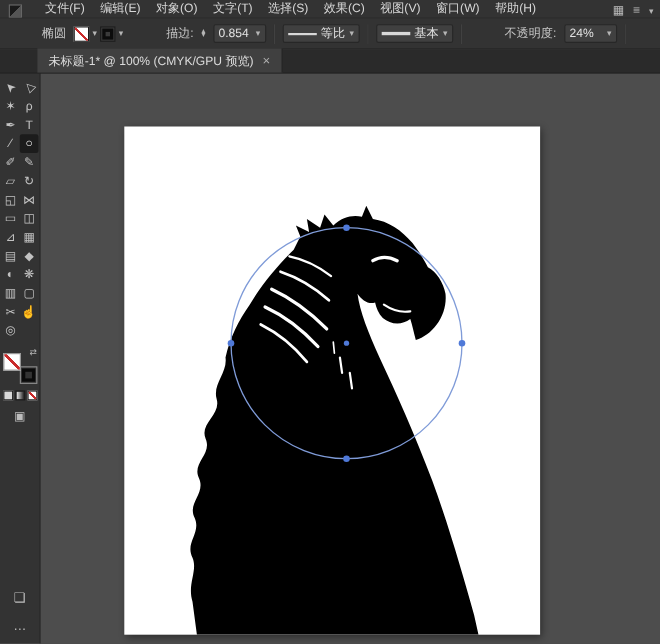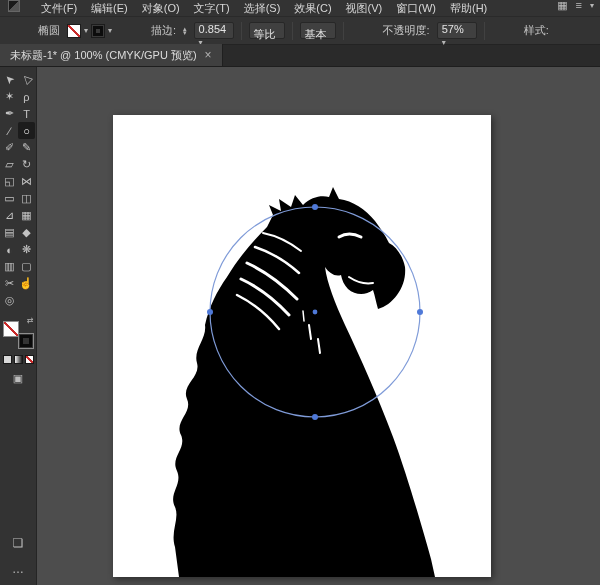--- a/index.html
+++ b/index.html
@@ -1,46 +1,46 @@
 <!DOCTYPE html>
 <html><head>
 <meta charset="utf-8">
 <style>
   * { margin:0; padding:0; box-sizing:border-box; }
   html,body { width:600px; height:585px; overflow:hidden; }
   body { font-family:"Liberation Sans", sans-serif; background:#4d4d4d; color:#d4d4d4; }
   #app { position:relative; width:600px; height:585px; display:flex; flex-direction:column; }
 
   
-  .menubar { height:17px; background:#333; display:flex; align-items:flex-start; gap:0; font-size:11px; border-bottom:1px solid #2a2a2a; padding:0 6px 0 8px; }
+  .menubar { height:17px; background:#333; display:flex; align-items:flex-end; gap:0; font-size:11px; border-bottom:1px solid #2a2a2a; padding:0 6px 0 8px; }
   .app-icon { width:12px; height:12px; margin-right:14px; background:linear-gradient(135deg,#1a1a1a 50%,#555 50%); border:1px solid #666; }
   .menubar nav { display:flex; gap:0; }
   .menu-item { padding:1px 7px; color:#d6d6d6; cursor:default; white-space:nowrap; }
   .mb-right { margin-left:auto; display:flex; align-items:center; gap:8px; color:#bdbdbd; font-size:11px; }
   .mb-right span { line-height:1; }
 
   
   .controlbar { height:28px; background:#333; border-bottom:1px solid #232323; display:flex; align-items:center; font-size:11px; color:#cfcfcf; padding:0 6px; gap:7px; white-space:nowrap; }
   .cb-sep { width:1px; height:18px; background:#242424; border-right:1px solid #414141; }
   .swatch-group { display:flex; align-items:center; gap:3px; }
   .swatch { width:14px; height:14px; border:1px solid #1c1c1c; position:relative; background:#fff; }
   .swatch.fill::after { content:""; position:absolute; inset:0; background:linear-gradient(to top right, transparent 45%, #c92b2b 45%, #c92b2b 56%, transparent 56%); }
   .swatch.stroke { background:#3a3a3a; }
   .swatch.stroke::after { content:""; position:absolute; inset:1px; border:3px solid #0c0c0c; }
   .caret { font-size:8px; color:#b5b5b5; line-height:1; }
   .spinner { display:flex; flex-direction:column; justify-content:center; line-height:0.55; font-size:7px; color:#b5b5b5; }
-  .field { background:#404040; border:1px solid #272727; border-radius:2px; height:17px; display:flex; padding:0 4px; gap:4px; color:#e2e2e2;flex-direction:column; }
+  .field { background:#404040; border:1px solid #272727; border-radius:2px; height:17px; display:flex; align-items:center; padding:0 4px; gap:4px; color:#e2e2e2; }
   .field .val { min-width:30px; }
   .line-glyph { width:26px; height:2px; background:#d8d8d8; }
   .line-glyph.thick { height:3px; }
   .cb-label { color:#c6c6c6;margin-left:32px; }
 
   
   .tabbar { height:22px; background:#2a2a2a; display:flex; align-items:flex-end; border-bottom:1px solid #1e1e1e; }
-  .tab { height:22px; background:#404040; display:flex; align-items:center; gap:8px; padding:0 10px; font-size:11px; color:#dcdcdc; border-right:1px solid #1f1f1f; }
+  .tab { height:22px; background:#404040; display:flex; align-items:center; gap:8px; padding:0 10px; font-size:11px; color:#dcdcdc; border-right:1px solid #1f1f1f;margin-left:34px; }
   .tab-close { color:#b0b0b0; font-size:12px; cursor:pointer; }
 
   
   .workspace { flex:1; display:flex; min-height:0; }
   .toolbar { width:37px; background:#333; border-right:1px solid #252525; display:flex; flex-direction:column; align-items:center; padding-top:4px; }
   .tools { display:grid; grid-template-columns:repeat(2,17px); grid-auto-rows:17px; }
   .tool { display:flex; align-items:center; justify-content:center; font-size:11px; color:#c2c2c2; cursor:pointer; border-radius:2px; }
   .tool.rot { transform:rotate(-135deg); }
   .tool.active { background:#1c1c1c; color:#fff; }
 
@@ -125,21 +125,21 @@
     <span class="field">
       <span class="line-glyph thick"></span>
       <span>基本</span>
       <span class="caret">▾</span>
     </span>
 
     <span class="cb-sep"></span>
 
     <span class="cb-label">不透明度:</span>
     <span class="field">
-      <span class="val">57%</span>
+      <span class="val">24%</span>
       <span class="caret">▾</span>
     </span>
 
     <span class="cb-sep"></span>
 
     <span class="cb-label">样式:</span>
   </div>
 
   <div class="tabbar">
     <div class="tab">

